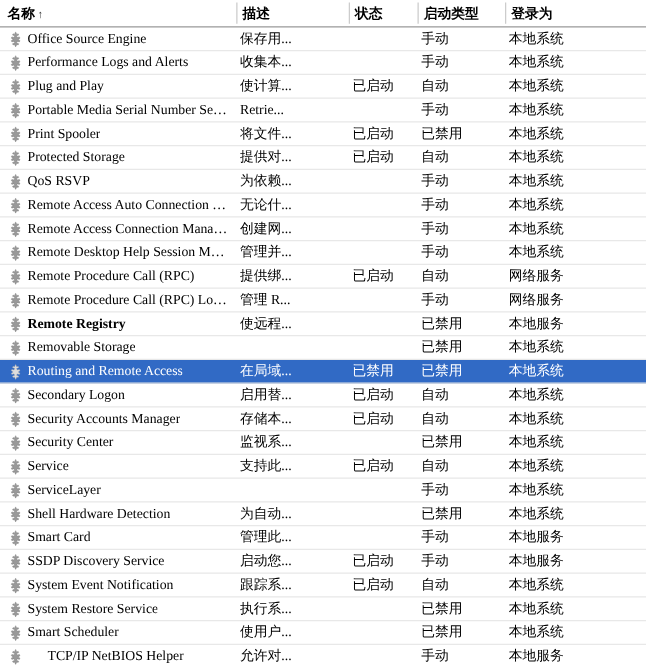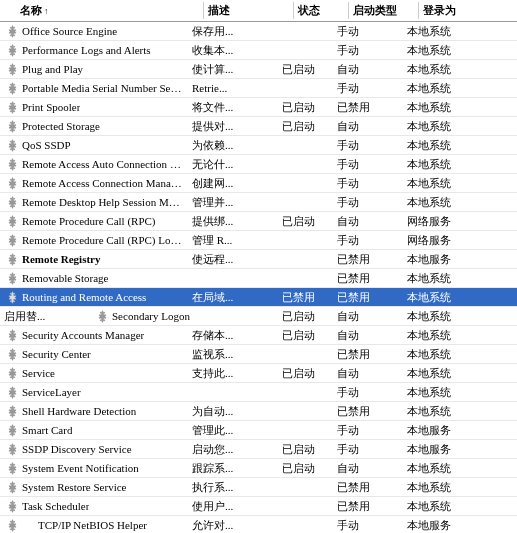--- a/index.html
+++ b/index.html
@@ -11,21 +11,21 @@
       min-height: 533px;
       overflow: hidden;
     }
     .table-container {
       width: 517px;
     }
     .table-header {
       display: flex;
       background: #fff;
       border-bottom: 1px solid #999;
-      padding: 2px 16px;
+      padding: 2px 2px;
       font-weight: bold;
       font-size: 11px;
     }
     .table-header .col {
       padding: 1px 4px;
       color: #000;
       cursor: pointer;
       border-right: 1px solid #ccc;
     }
     .table-header .col:last-child { border-right: none; }
@@ -194,21 +194,21 @@
     <div class="col col-logon">本地系统</div>
   </div>
       <div class="table-row">
     <div class="col name-cell col-name">
       <span class="row-icon">
             <svg width="13" height="13" viewBox="0 0 13 13" xmlns="http://www.w3.org/2000/svg">
     <circle cx="6.5" cy="6.5" r="2" fill="#888"></circle>
     <path d="M6.5 0.5 L7.5 2.5 L8.5 2 L9 3 L7.2 3.8 L7.8 5 L9.5 4.5 L10 5.5 L8.5 6.5 L10 7.5 L9.5 8.5 L7.8 8 L7.2 9.2 L9 10 L8.5 11 L7.5 10.5 L6.5 12.5 L5.5 10.5 L4.5 11 L4 10 L5.8 9.2 L5.2 8 L3.5 8.5 L3 7.5 L4.5 6.5 L3 5.5 L3.5 4.5 L5.2 5 L5.8 3.8 L4 3 L4.5 2 L5.5 2.5 Z" fill="#999" stroke="#777" stroke-width="0.3"></path>
   </svg>
           </span>
-      <span style="overflow:hidden;white-space:nowrap;text-overflow:ellipsis;max-width:165px;">QoS SSDP</span>
+      <span style="overflow:hidden;white-space:nowrap;text-overflow:ellipsis;max-width:165px;">QoS RSVP</span>
     </div>
     <div class="col col-desc">为依赖...</div>
     <div class="col col-status"></div>
     <div class="col col-startup">手动</div>
     <div class="col col-logon">本地系统</div>
   </div>
       <div class="table-row">
     <div class="col name-cell col-name">
       <span class="row-icon">
             <svg width="13" height="13" viewBox="0 0 13 13" xmlns="http://www.w3.org/2000/svg">
@@ -322,30 +322,30 @@
   </svg>
           </span>
       <span style="overflow:hidden;white-space:nowrap;text-overflow:ellipsis;max-width:165px;">Routing and Remote Access</span>
     </div>
     <div class="col col-desc">在局域...</div>
     <div class="col col-status">已禁用</div>
     <div class="col col-startup">已禁用</div>
     <div class="col col-logon">本地系统</div>
   </div>
       <div class="table-row">
+    <div class="col name-cell col-name">
+      <span class="row-icon">
+            <svg width="13" height="13" viewBox="0 0 13 13" xmlns="http://www.w3.org/2000/svg">
+    <circle cx="6.5" cy="6.5" r="2" fill="#888"></circle>
+    <path d="M6.5 0.5 L7.5 2.5 L8.5 2 L9 3 L7.2 3.8 L7.8 5 L9.5 4.5 L10 5.5 L8.5 6.5 L10 7.5 L9.5 8.5 L7.8 8 L7.2 9.2 L9 10 L8.5 11 L7.5 10.5 L6.5 12.5 L5.5 10.5 L4.5 11 L4 10 L5.8 9.2 L5.2 8 L3.5 8.5 L3 7.5 L4.5 6.5 L3 5.5 L3.5 4.5 L5.2 5 L5.8 3.8 L4 3 L4.5 2 L5.5 2.5 Z" fill="#999" stroke="#777" stroke-width="0.3"></path>
+  </svg>
+          </span>
+      <span style="overflow:hidden;white-space:nowrap;text-overflow:ellipsis;max-width:165px;">Secondary Logon</span>
+    </div>
     <div class="col col-desc">启用替...</div>
-    <div class="col name-cell col-name">
-      <span class="row-icon">
-            <svg width="13" height="13" viewBox="0 0 13 13" xmlns="http://www.w3.org/2000/svg">
-    <circle cx="6.5" cy="6.5" r="2" fill="#888"></circle>
-    <path d="M6.5 0.5 L7.5 2.5 L8.5 2 L9 3 L7.2 3.8 L7.8 5 L9.5 4.5 L10 5.5 L8.5 6.5 L10 7.5 L9.5 8.5 L7.8 8 L7.2 9.2 L9 10 L8.5 11 L7.5 10.5 L6.5 12.5 L5.5 10.5 L4.5 11 L4 10 L5.8 9.2 L5.2 8 L3.5 8.5 L3 7.5 L4.5 6.5 L3 5.5 L3.5 4.5 L5.2 5 L5.8 3.8 L4 3 L4.5 2 L5.5 2.5 Z" fill="#999" stroke="#777" stroke-width="0.3"></path>
-  </svg>
-          </span>
-      <span style="overflow:hidden;white-space:nowrap;text-overflow:ellipsis;max-width:165px;">Secondary Logon</span>
-    </div>
     <div class="col col-status">已启动</div>
     <div class="col col-startup">自动</div>
     <div class="col col-logon">本地系统</div>
   </div>
       <div class="table-row">
     <div class="col name-cell col-name">
       <span class="row-icon">
             <svg width="13" height="13" viewBox="0 0 13 13" xmlns="http://www.w3.org/2000/svg">
     <circle cx="6.5" cy="6.5" r="2" fill="#888"></circle>
     <path d="M6.5 0.5 L7.5 2.5 L8.5 2 L9 3 L7.2 3.8 L7.8 5 L9.5 4.5 L10 5.5 L8.5 6.5 L10 7.5 L9.5 8.5 L7.8 8 L7.2 9.2 L9 10 L8.5 11 L7.5 10.5 L6.5 12.5 L5.5 10.5 L4.5 11 L4 10 L5.8 9.2 L5.2 8 L3.5 8.5 L3 7.5 L4.5 6.5 L3 5.5 L3.5 4.5 L5.2 5 L5.8 3.8 L4 3 L4.5 2 L5.5 2.5 Z" fill="#999" stroke="#777" stroke-width="0.3"></path>
@@ -479,21 +479,21 @@
     <div class="col col-logon">本地系统</div>
   </div>
       <div class="table-row">
     <div class="col name-cell col-name">
       <span class="row-icon">
             <svg width="13" height="13" viewBox="0 0 13 13" xmlns="http://www.w3.org/2000/svg">
     <circle cx="6.5" cy="6.5" r="2" fill="#888"></circle>
     <path d="M6.5 0.5 L7.5 2.5 L8.5 2 L9 3 L7.2 3.8 L7.8 5 L9.5 4.5 L10 5.5 L8.5 6.5 L10 7.5 L9.5 8.5 L7.8 8 L7.2 9.2 L9 10 L8.5 11 L7.5 10.5 L6.5 12.5 L5.5 10.5 L4.5 11 L4 10 L5.8 9.2 L5.2 8 L3.5 8.5 L3 7.5 L4.5 6.5 L3 5.5 L3.5 4.5 L5.2 5 L5.8 3.8 L4 3 L4.5 2 L5.5 2.5 Z" fill="#999" stroke="#777" stroke-width="0.3"></path>
   </svg>
           </span>
-      <span style="overflow:hidden;white-space:nowrap;text-overflow:ellipsis;max-width:165px;">Task Scheduler</span>
+      <span style="overflow:hidden;white-space:nowrap;text-overflow:ellipsis;max-width:165px;">Smart Scheduler</span>
     </div>
     <div class="col col-desc">使用户...</div>
     <div class="col col-status"></div>
     <div class="col col-startup">已禁用</div>
     <div class="col col-logon">本地系统</div>
   </div>
       <div class="table-row">
     <div class="col name-cell col-name">
       <span class="row-icon">
             <svg width="13" height="13" viewBox="0 0 13 13" xmlns="http://www.w3.org/2000/svg">

